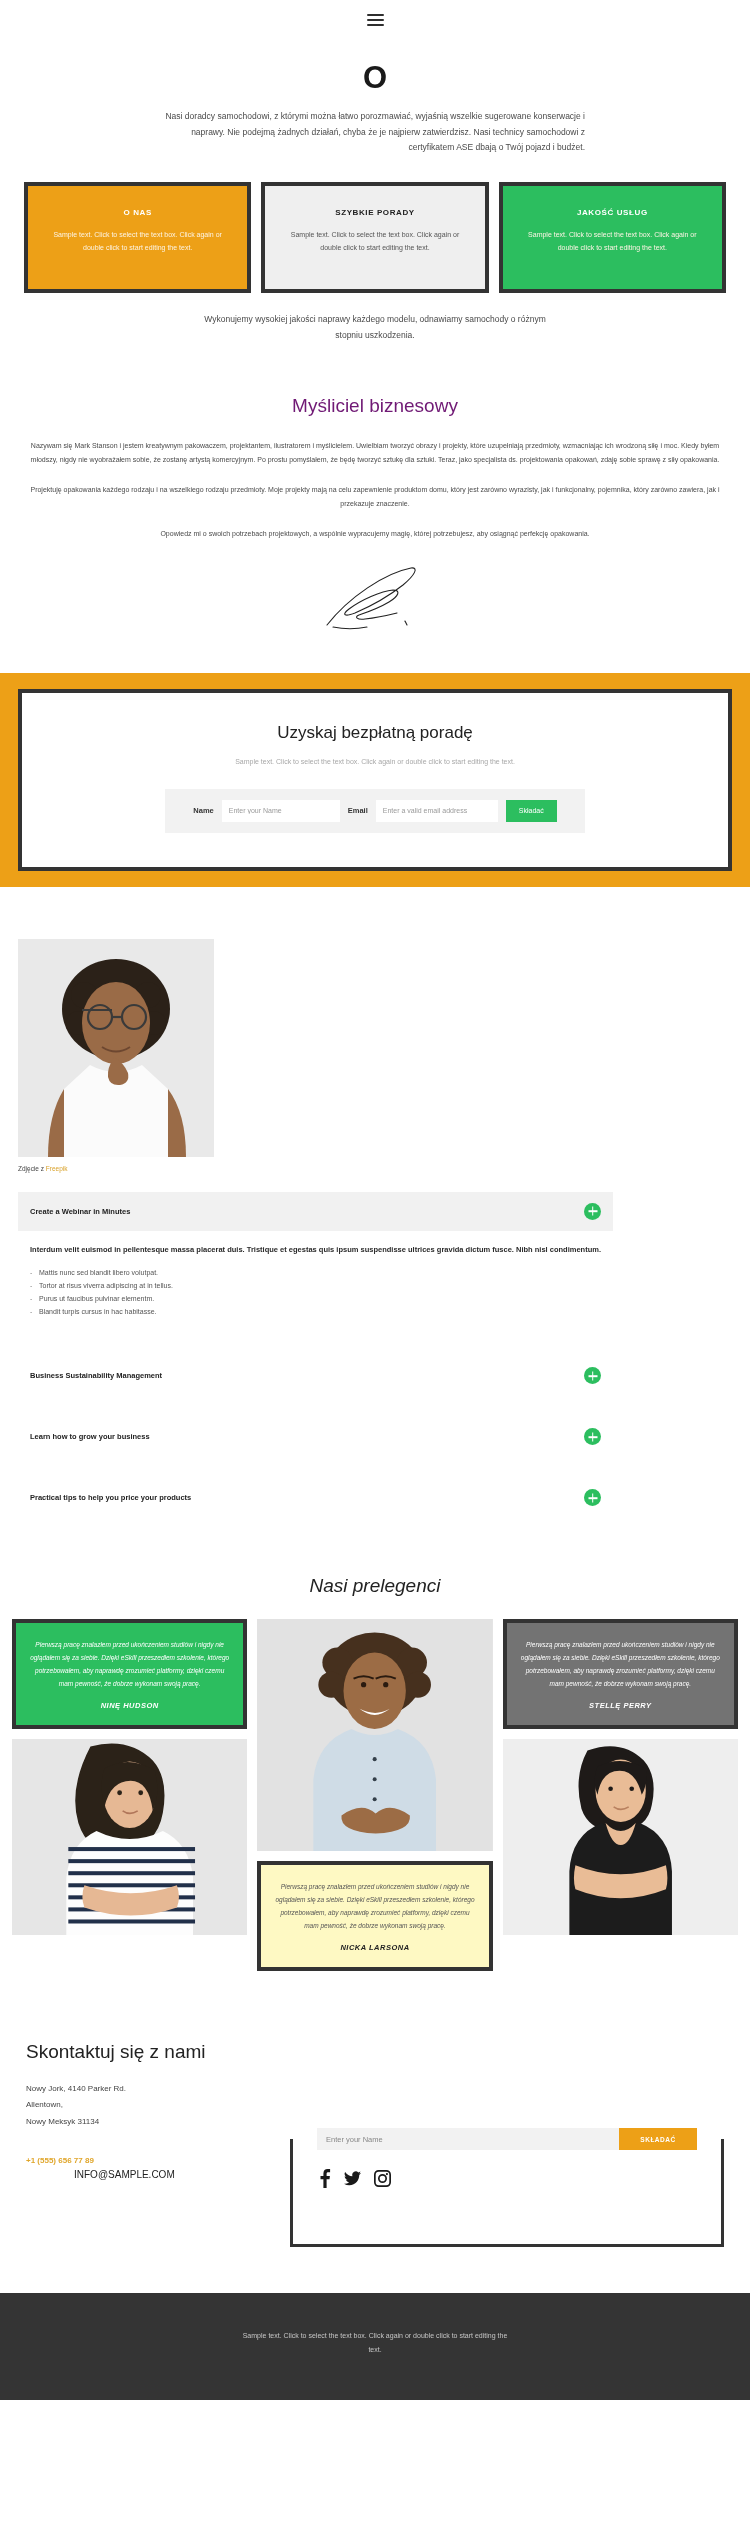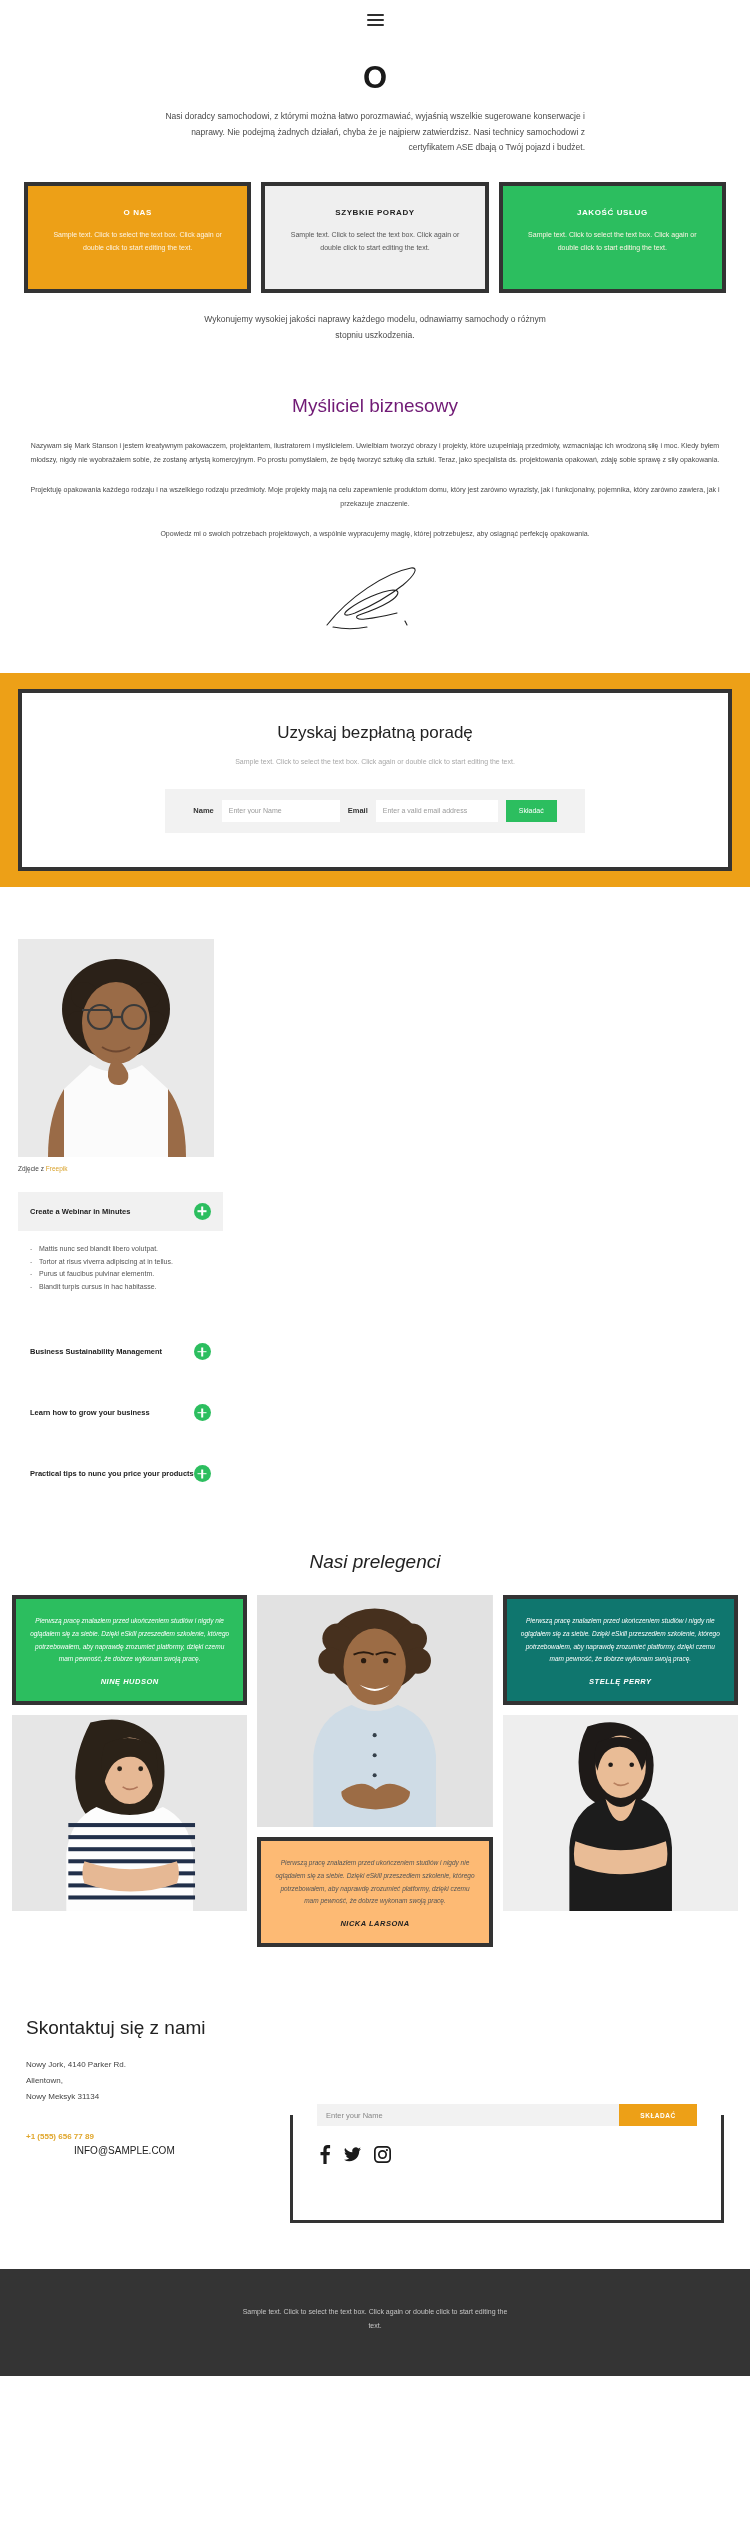--- a/index.html
+++ b/index.html
@@ -143,22 +143,22 @@
   .speakers h2 {
     text-align: center; font-weight: 400; font-size: 19px;
     color: #222222; margin-bottom: 22px;
   }
   .sp-grid { display: flex; gap: 10px; }
   .sp-col { display: flex; flex-direction: column; gap: 10px; flex: 1; }
   .quote-card {
     border: 4px solid #333333; padding: 16px 13px 15px; text-align: center;
   }
   .quote-card.green { background: #2cbe5f; }
-  .quote-card.orange { background: #0f766e; }
-  .quote-card.grey { background: #fdba74; }
+  .quote-card.orange { background: #737373; }
+  .quote-card.grey { background: #fef9c3; }
   .quote-text { font-size: 6.5px; line-height: 1.95; }
   .quote-card.green .quote-text, .quote-card.orange .quote-text { color: #ffffff; }
   .quote-card.grey .quote-text { color: #555555; }
   .quote-name {
     margin-top: 11px; font-size: 7.5px; font-weight: 700; letter-spacing: 0.5px;
   }
   .quote-card.green .quote-name, .quote-card.orange .quote-name { color: #ffffff; }
   .quote-card.grey .quote-name { color: #222222; }
   .sp-photo { background: #e4e4e4; overflow: hidden; position: relative; }
   .sp-photo.tall { height: 232px; }
@@ -293,40 +293,41 @@
         <span>Zdjęcie z </span><a href="#">Freepik</a>
       </div>
     </div>
 
     <div class="feature-right">
       <div class="acc-head open">
         <span>Create a Webinar in Minutes</span>
         <span class="plus"></span>
       </div>
       <div class="acc-body">
+        <p class="lead">Interdum velit euismod in pellentesque massa placerat duis. Tristique et egestas quis ipsum suspendisse ultrices gravida dictum fusce. Nibh nisl condimentum.</p>
         <ul>
           <li>Mattis nunc sed blandit libero volutpat.</li>
           <li>Tortor at risus viverra adipiscing at in tellus.</li>
           <li>Purus ut faucibus pulvinar elementm.</li>
           <li>Blandit turpis cursus in hac habitasse.</li>
         </ul>
       </div>
       <div class="acc-sep"></div>
       <div class="acc-head">
         <span>Business Sustainability Management</span>
         <span class="plus"></span>
       </div>
       <div class="acc-sep"></div>
       <div class="acc-head">
         <span>Learn how to grow your business</span>
         <span class="plus"></span>
       </div>
       <div class="acc-sep"></div>
       <div class="acc-head">
-        <span>Practical tips to nunc you price your products</span>
+        <span>Practical tips to help you price your products</span>
         <span class="plus"></span>
       </div>
     </div>
   </div>
 
   <div class="speakers">
     <h2>Nasi prelegenci</h2>
     <div class="sp-grid">
 
       <div class="sp-col">

